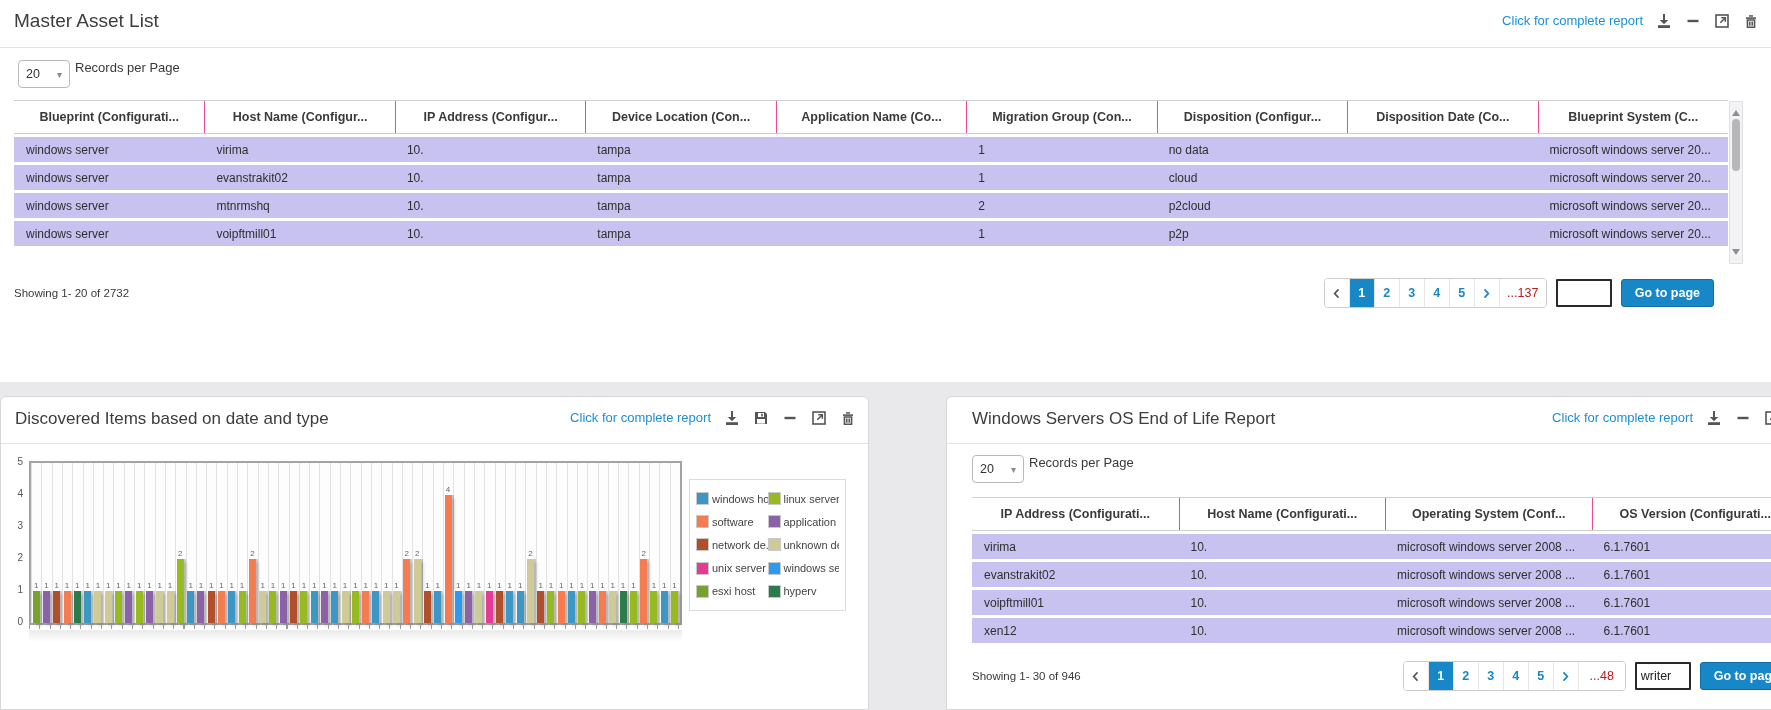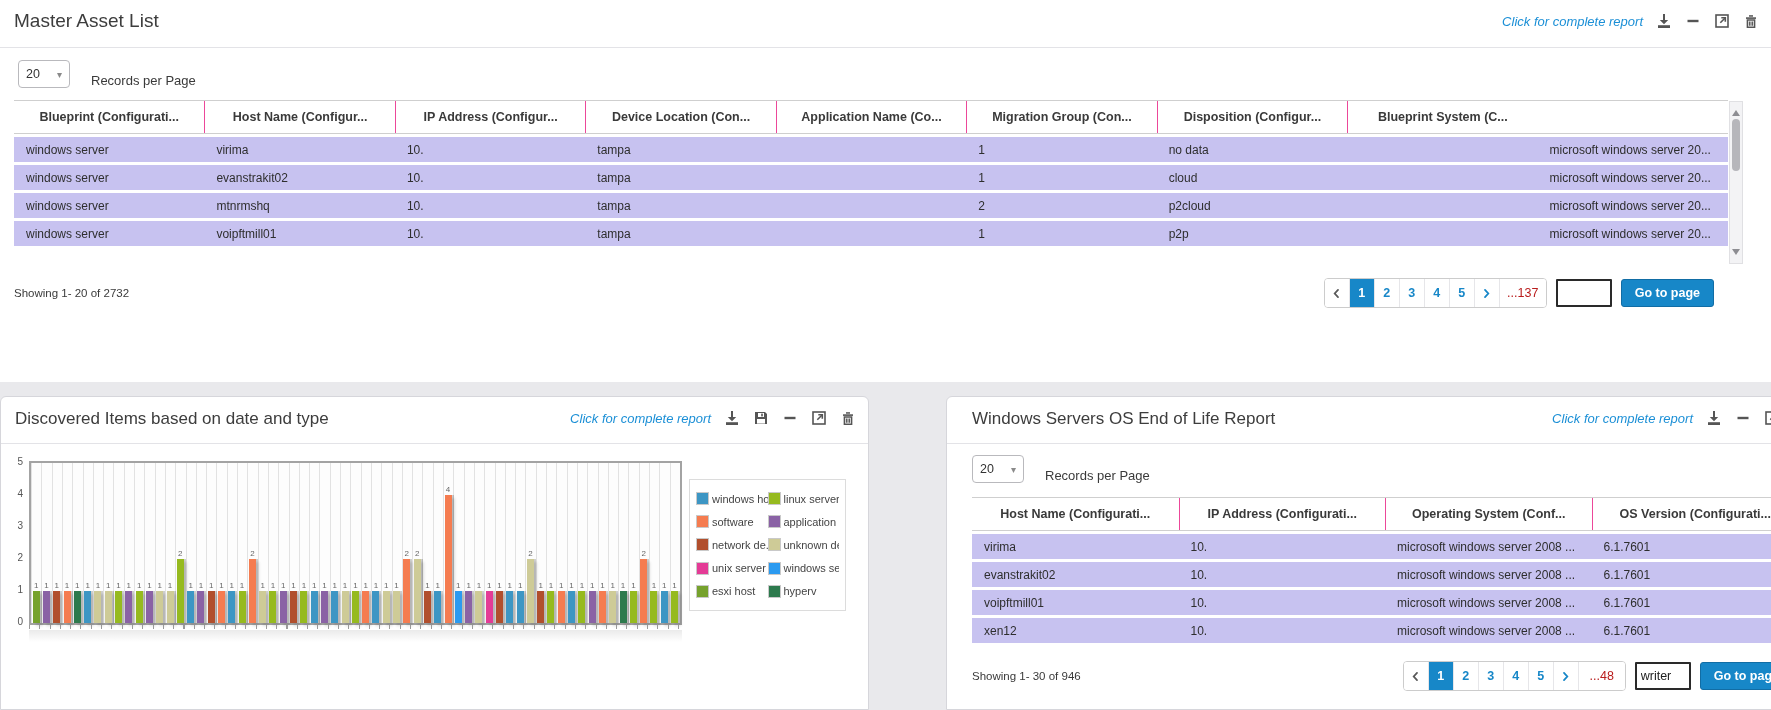--- a/index.html
+++ b/index.html
@@ -9,28 +9,28 @@
     -webkit-font-smoothing:antialiased;
   }
   .panel{position:absolute;background:#fff;}
   #top-panel{left:0;top:0;width:1771px;height:382px;}
   #left-panel{left:0;top:396px;width:869px;height:314px;border:1px solid #d6d6db;border-radius:6px 6px 0 0;box-sizing:border-box;}
   #right-panel{left:946px;top:396px;width:876px;height:314px;border:1px solid #d6d6db;border-radius:6px 6px 0 0;box-sizing:border-box;}
 
   .panel-title{position:absolute;left:14px;top:10px;margin:0;font-weight:400;color:#3d3d3d;font-size:19px;}
   #left-panel .panel-title,#right-panel .panel-title{font-size:17px;top:12px;}
   #right-panel .panel-title{left:25px;}
-  .header-actions{position:absolute;right:12px;top:13px;display:flex;align-items:center;gap:13px;font-style:italic;}
+  .header-actions{position:absolute;right:12px;top:13px;display:flex;gap:13px;}
   .report-link{color:#1b8fd6;font-size:13px;text-decoration:none;cursor:pointer;white-space:nowrap;}
   .hicon{width:16px;height:16px;display:inline-block;cursor:pointer;}
   .hicon svg{width:16px;height:16px;display:block;}
   .divider{position:absolute;left:0;right:0;top:47px;height:1px;background:#e3e3e7;}
   #left-panel .divider,#right-panel .divider{top:46px;}
 
-  .records-row{position:absolute;display:flex;align-items:flex-end;gap:21px;}
+  .records-row{position:absolute;display:flex;align-items:flex-start;gap:5px;}
   #top-panel .records-row{left:18px;top:60px;}
   #right-panel .records-row{left:25px;top:58px;}
   .select{min-width:52px;height:28px;border:1px solid #b9b9bd;border-radius:4px;background:#fff;
     display:flex;align-items:center;justify-content:space-between;padding:0 7px;
     font-size:12.5px;color:#333;box-sizing:border-box;cursor:pointer;}
   .caret{color:#8a8a8a;font-size:10px;margin-left:6px;}
   .records-label{font-size:13px;color:#3a3a3a;}
 
   .grid-table{position:absolute;}
   #master-table{left:14px;top:100px;width:1714px;}
@@ -134,20 +134,21 @@
 
   <div class="grid-table" id="master-table">
       <div class="t-head" style="grid-template-columns: repeat(9, 1fr);">
         <div class="t-hcell">Blueprint (Configurati...</div>
         <div class="t-hcell">Host Name (Configur...</div>
         <div class="t-hcell">IP Address (Configur...</div>
         <div class="t-hcell">Device Location (Con...</div>
         <div class="t-hcell">Application Name (Co...</div>
         <div class="t-hcell">Migration Group (Con...</div>
         <div class="t-hcell">Disposition (Configur...</div>
+        <div class="t-hcell">Disposition Date (Co...</div>
         <div class="t-hcell">Blueprint System (C...</div>
       </div>
       <div class="t-row" style="grid-template-columns: repeat(9, 1fr);">
         <div class="t-cell">windows server</div>
         <div class="t-cell">virima</div>
         <div class="t-cell">10.</div>
         <div class="t-cell">tampa</div>
         <div class="t-cell"></div>
         <div class="t-cell">1</div>
         <div class="t-cell">no data</div>
@@ -615,22 +616,22 @@
   <div class="records-row">
     <div class="select">
       <span>20</span>
       <span class="caret">▾</span>
     </div>
     <span class="records-label">Records per Page</span>
   </div>
 
   <div class="grid-table" id="eol-table">
       <div class="t-head" style="grid-template-columns: repeat(4, 1fr);">
+        <div class="t-hcell">IP Address (Configurati...</div>
         <div class="t-hcell">Host Name (Configurati...</div>
-        <div class="t-hcell">IP Address (Configurati...</div>
         <div class="t-hcell">Operating System (Conf...</div>
         <div class="t-hcell">OS Version (Configurati...</div>
       </div>
       <div class="t-row" style="grid-template-columns: repeat(4, 1fr);">
         <div class="t-cell">virima</div>
         <div class="t-cell">10.</div>
         <div class="t-cell">microsoft windows server 2008 ...</div>
         <div class="t-cell">6.1.7601</div>
       </div>
       <div class="t-row" style="grid-template-columns: repeat(4, 1fr);">

